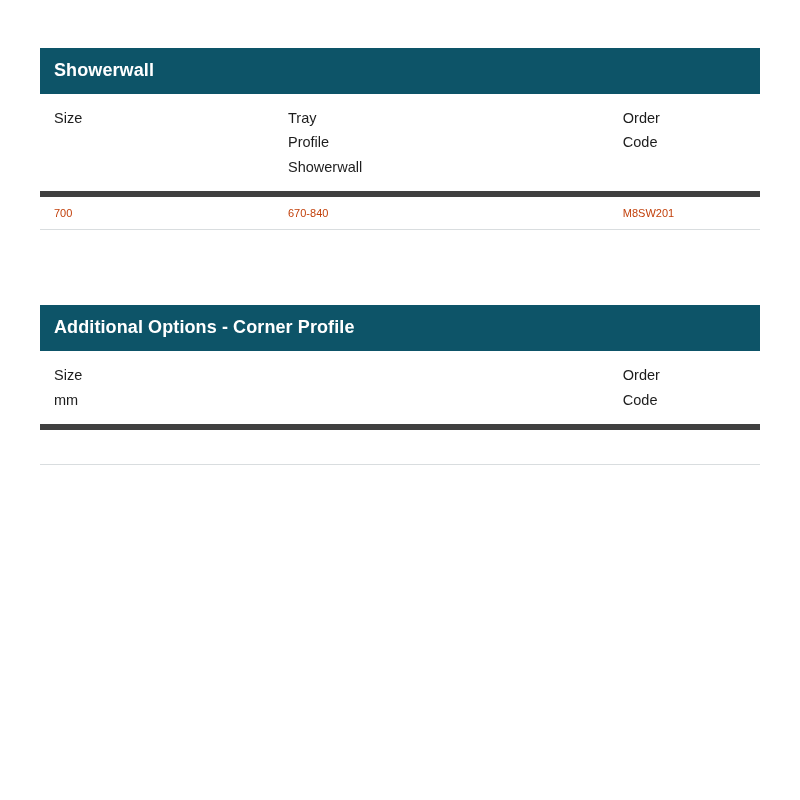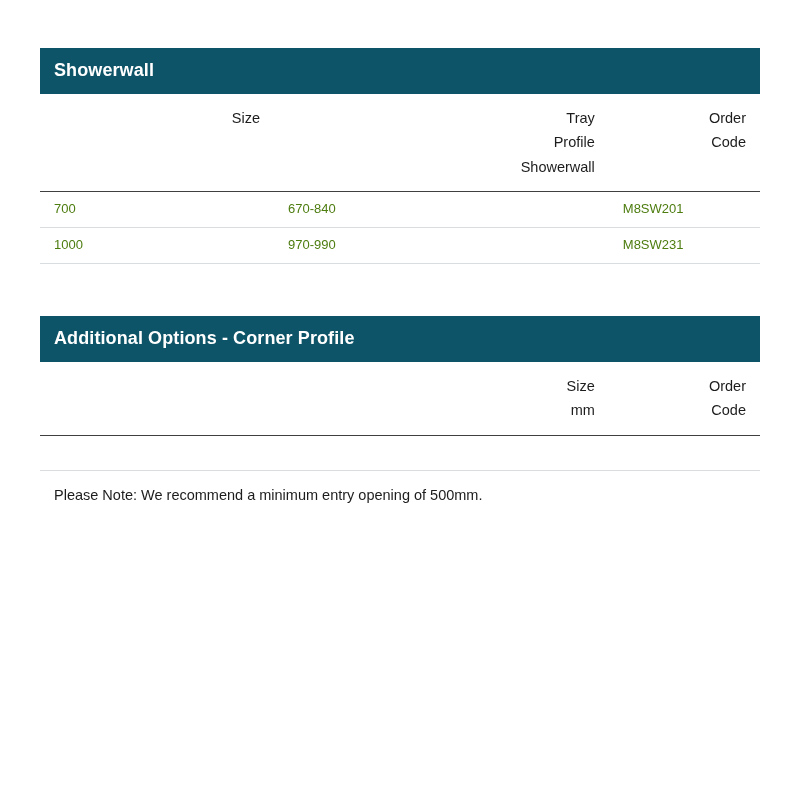--- a/index.html
+++ b/index.html
@@ -20,57 +20,57 @@
     height: 800px;
     box-sizing: border-box;
     padding: 48px 40px 0 40px;
   }
 
   
   .table-block {
     width: 720px;
   }
   .table-block + .table-block {
-    margin-top: 52px;
+    margin-top: 75px;
   }
 
   .block-header {
     background: #0d5468;
     color: #ffffff;
     font-size: 18px;
     font-weight: 600;
     letter-spacing: 0.1px;
     padding: 12px 14px 13px 14px;
     box-sizing: border-box;
   }
 
   table {
     width: 100%;
     border-collapse: collapse;
     table-layout: fixed;
   }
 
   thead th {
-    text-align: right;
+    text-align: left;
     font-weight: 400;
     font-size: 14.5px;
     color: #1d1d1d;
     padding: 12px 14px 12px 14px;
     vertical-align: top;
     line-height: 1.68;
-    border-bottom: 1px solid #404040;
+    border-bottom: 6px solid #404040;
   }
   thead th .hline {
     display: block;
     white-space: pre;
   }
 
   tbody td {
-    font-size: 13px;
-    color: #4d7c0f;
+    font-size: 11px;
+    color: #c2410c;
     padding: 9px 14px 9px 14px;
     border-bottom: 1px solid #d9dddf;
     vertical-align: middle;
     line-height: 1.3;
   }
   tbody tr:last-child td {
     border-bottom: 1px solid #d9dddf;
   }
 
   
@@ -124,25 +124,20 @@
             <span class="hline">Code</span>
           </th>
         </tr>
       </thead>
       <tbody>
         <tr>
           <td>700</td>
           <td>670-840</td>
           <td>M8SW201</td>
         </tr>
-        <tr>
-          <td>1000</td>
-          <td>970-990</td>
-          <td>M8SW231</td>
-        </tr>
       </tbody>
     </table>
   </div>
 
   <div class="table-block">
     <div class="block-header">Additional Options - Corner Profile</div>
 
     <table>
       <colgroup>
         <col class="col2-size">
@@ -161,16 +156,15 @@
         </tr>
       </thead>
       <tbody>
         <tr class="spacer-row">
           <td></td>
           <td></td>
         </tr>
       </tbody>
     </table>
 
-    <div class="note">Please Note: We recommend a minimum entry opening of 500mm.</div>
   </div>
 
 </div>
 
 </body></html>

